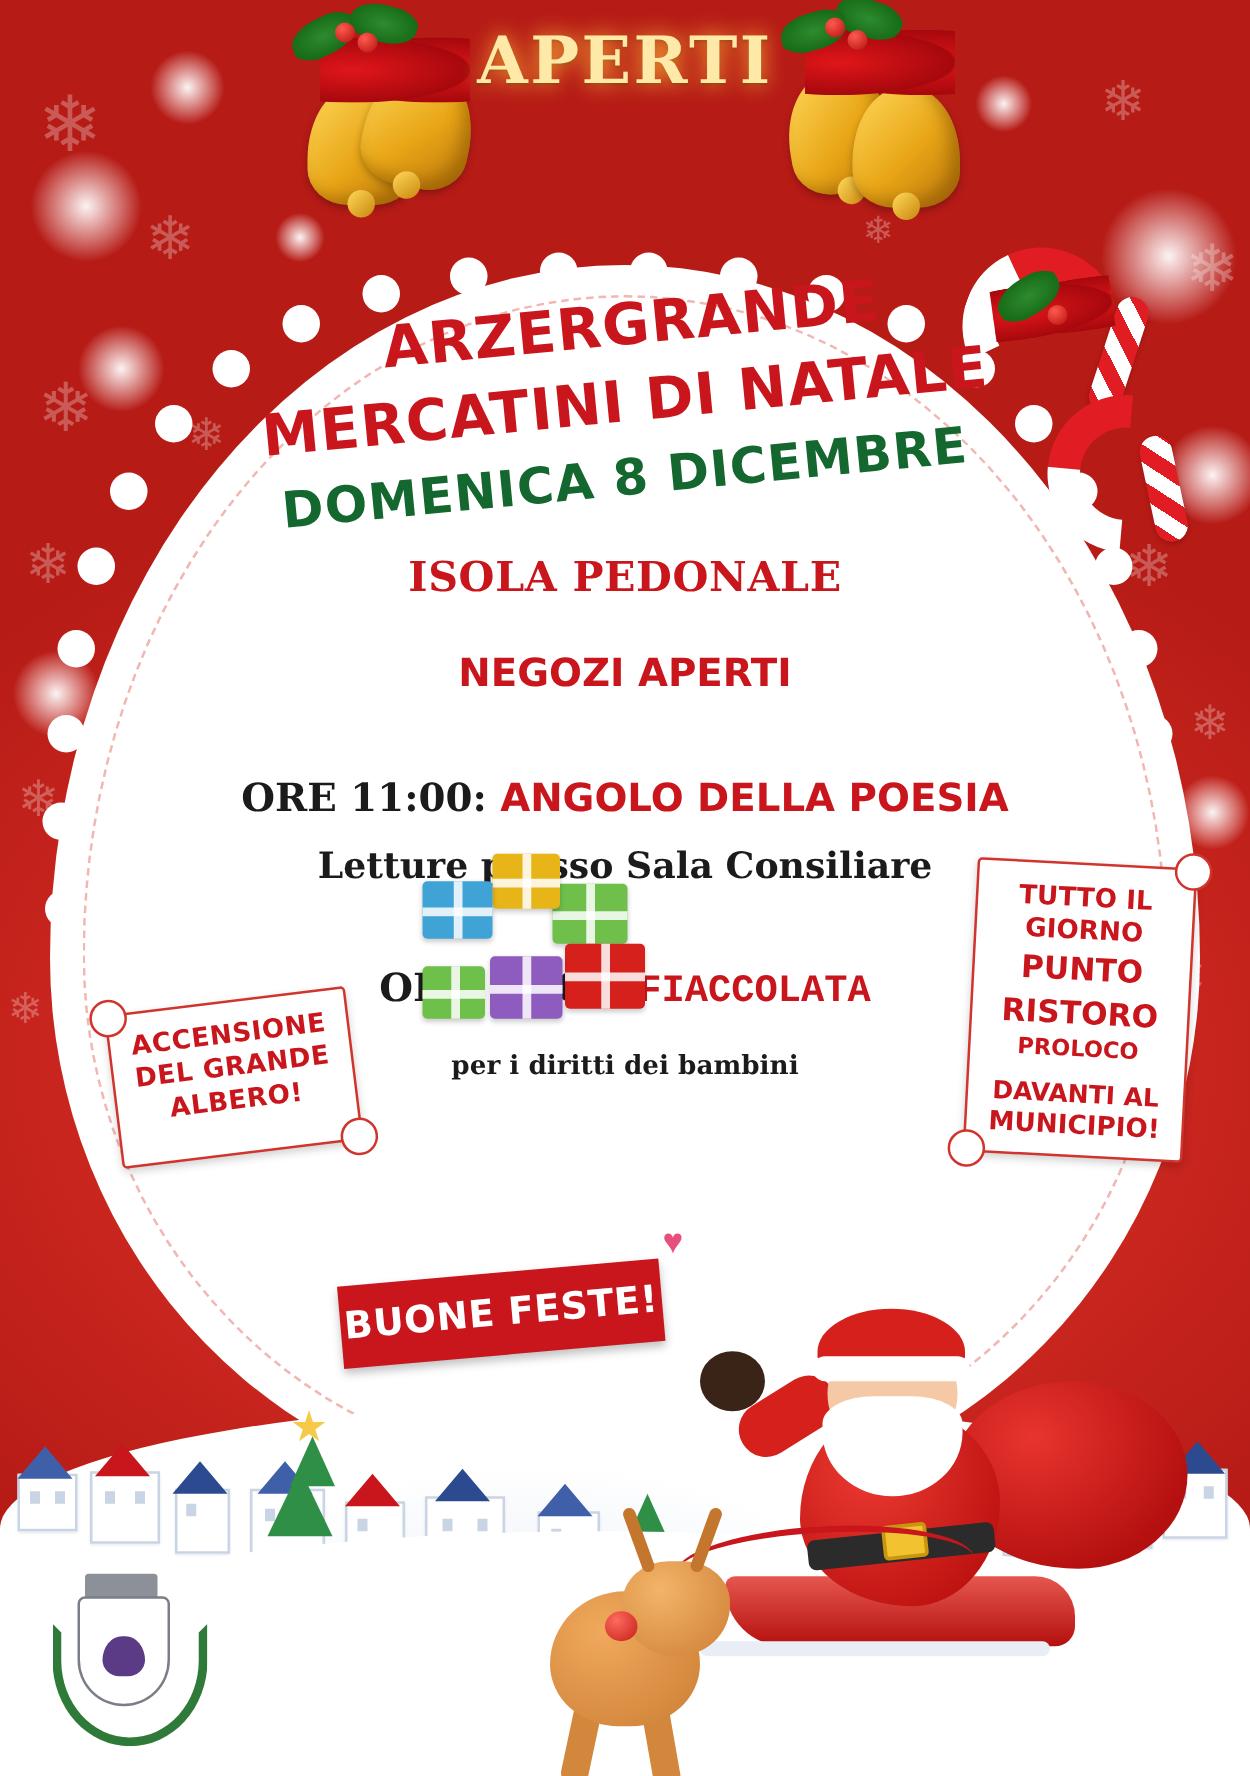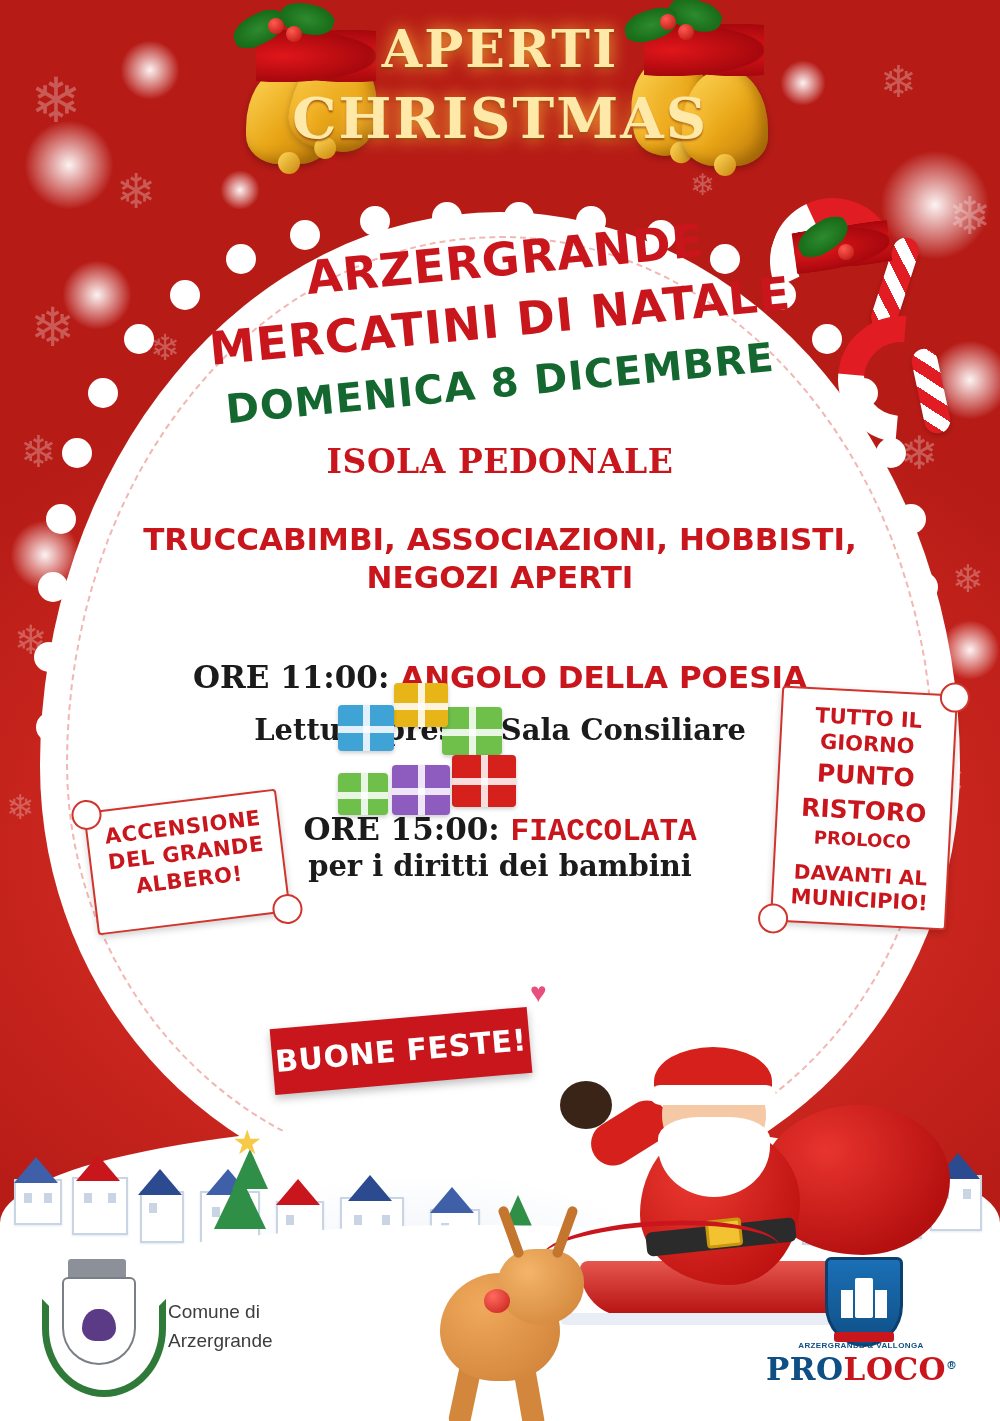--- a/index.html
+++ b/index.html
@@ -220,23 +220,23 @@
     margin-top: 64px;
     font-family: "DejaVu Serif", serif;
     font-weight: bold;
     font-size: 31px;
     color: #1b1b1b;
   }
   .row-ore2 .hl { color: #c9161d; font-family: Liberation Mono, monospace; }
   .t-diritti {
     font-family: "DejaVu Serif", serif;
     font-weight: bold;
-    font-size: 29px;
+    font-size: 21px;
     color: #1b1b1b;
-    margin-top: 0;
+    margin-top: 28px;
   }
 
   
   .scroll {
     position: absolute;
     background: #ffffff;
     border: 2px solid #d0342c;
     border-radius: 4px;
     box-shadow: 0 3px 7px rgba(0,0,0,.18);
     text-align: center;
@@ -598,21 +598,20 @@
       <div class="bell" style="left:52px;top:30px;"></div>
       <div class="bow" style="left:14px;top:-16px;"></div>
       <div class="holly" style="left:38px;top:-40px;transform:rotate(20deg);"></div>
       <div class="holly" style="left:-6px;top:-30px;transform:rotate(-15deg);"></div>
       <div class="berry" style="left:30px;top:-26px;"></div>
       <div class="berry" style="left:48px;top:-16px;"></div>
     </div>
 
     <div class="merry">
       <span class="l1">APERTI</span>
-      <span class="l2">CHRISTMAS</span>
     </div>
   </div>
 
   <div>
     <div class="cane" style="right:92px;top:236px;height:96px;transform:rotate(18deg);"></div>
     <div class="cane-hook" style="right:104px;top:198px;"></div>
     <div class="cane" style="right:56px;top:348px;height:86px;transform:rotate(-12deg);"></div>
     <div class="cane-hook" style="right:36px;top:316px;transform:rotate(-40deg);"></div>
     <div class="bow" style="right:110px;top:226px;width:96px;height:42px;transform:rotate(-8deg);"></div>
     <div class="holly" style="right:150px;top:222px;transform:rotate(-30deg);"></div>
@@ -654,21 +653,20 @@
 
     <div class="head-block">
       <span class="h-arz">ARZERGRANDE</span>
       <span class="h-merc">MERCATINI DI NATALE</span>
       <span class="h-dom">DOMENICA 8 DICEMBRE</span>
     </div>
 
     <div class="body-block">
       <div class="t-isola">ISOLA PEDONALE</div>
       <div class="t-trucca">
-        <div>TRUCCABIMBI, ASSOCIAZIONI, HOBBISTI,</div>
         <div>NEGOZI APERTI</div>
       </div>
 
       <div class="row-ore">
         <span>ORE 11:00:</span>
         <span class="hl">ANGOLO DELLA POESIA</span>
       </div>
       <div class="t-letture">Letture presso Sala Consiliare</div>
 
       <div class="row-ore2">
@@ -827,30 +825,16 @@
   </div>
 
   <div class="footer">
     <div class="crest-left">
       <div class="crown"></div>
       <div class="shield">
         <div class="eagle"></div>
       </div>
       <div class="laurel"></div>
     </div>
-    <div class="comune-text">
-      <div>Comune di</div>
-      <div>Arzergrande</div>
-    </div>
-
-    <div class="proloco">
-      <div class="pl-shield">
-        <div class="pl-tower"></div>
-        <div class="pl-ribbon"></div>
-      </div>
-      <div class="pl-sub">ARZERGRANDE &amp; VALLONGA</div>
-      <div class="pl-word">
-        <span>PRO</span><span class="o-red">LOCO</span><span class="pl-reg">®</span>
-      </div>
-    </div>
+
   </div>
 
 </div>
 
 </body></html>

